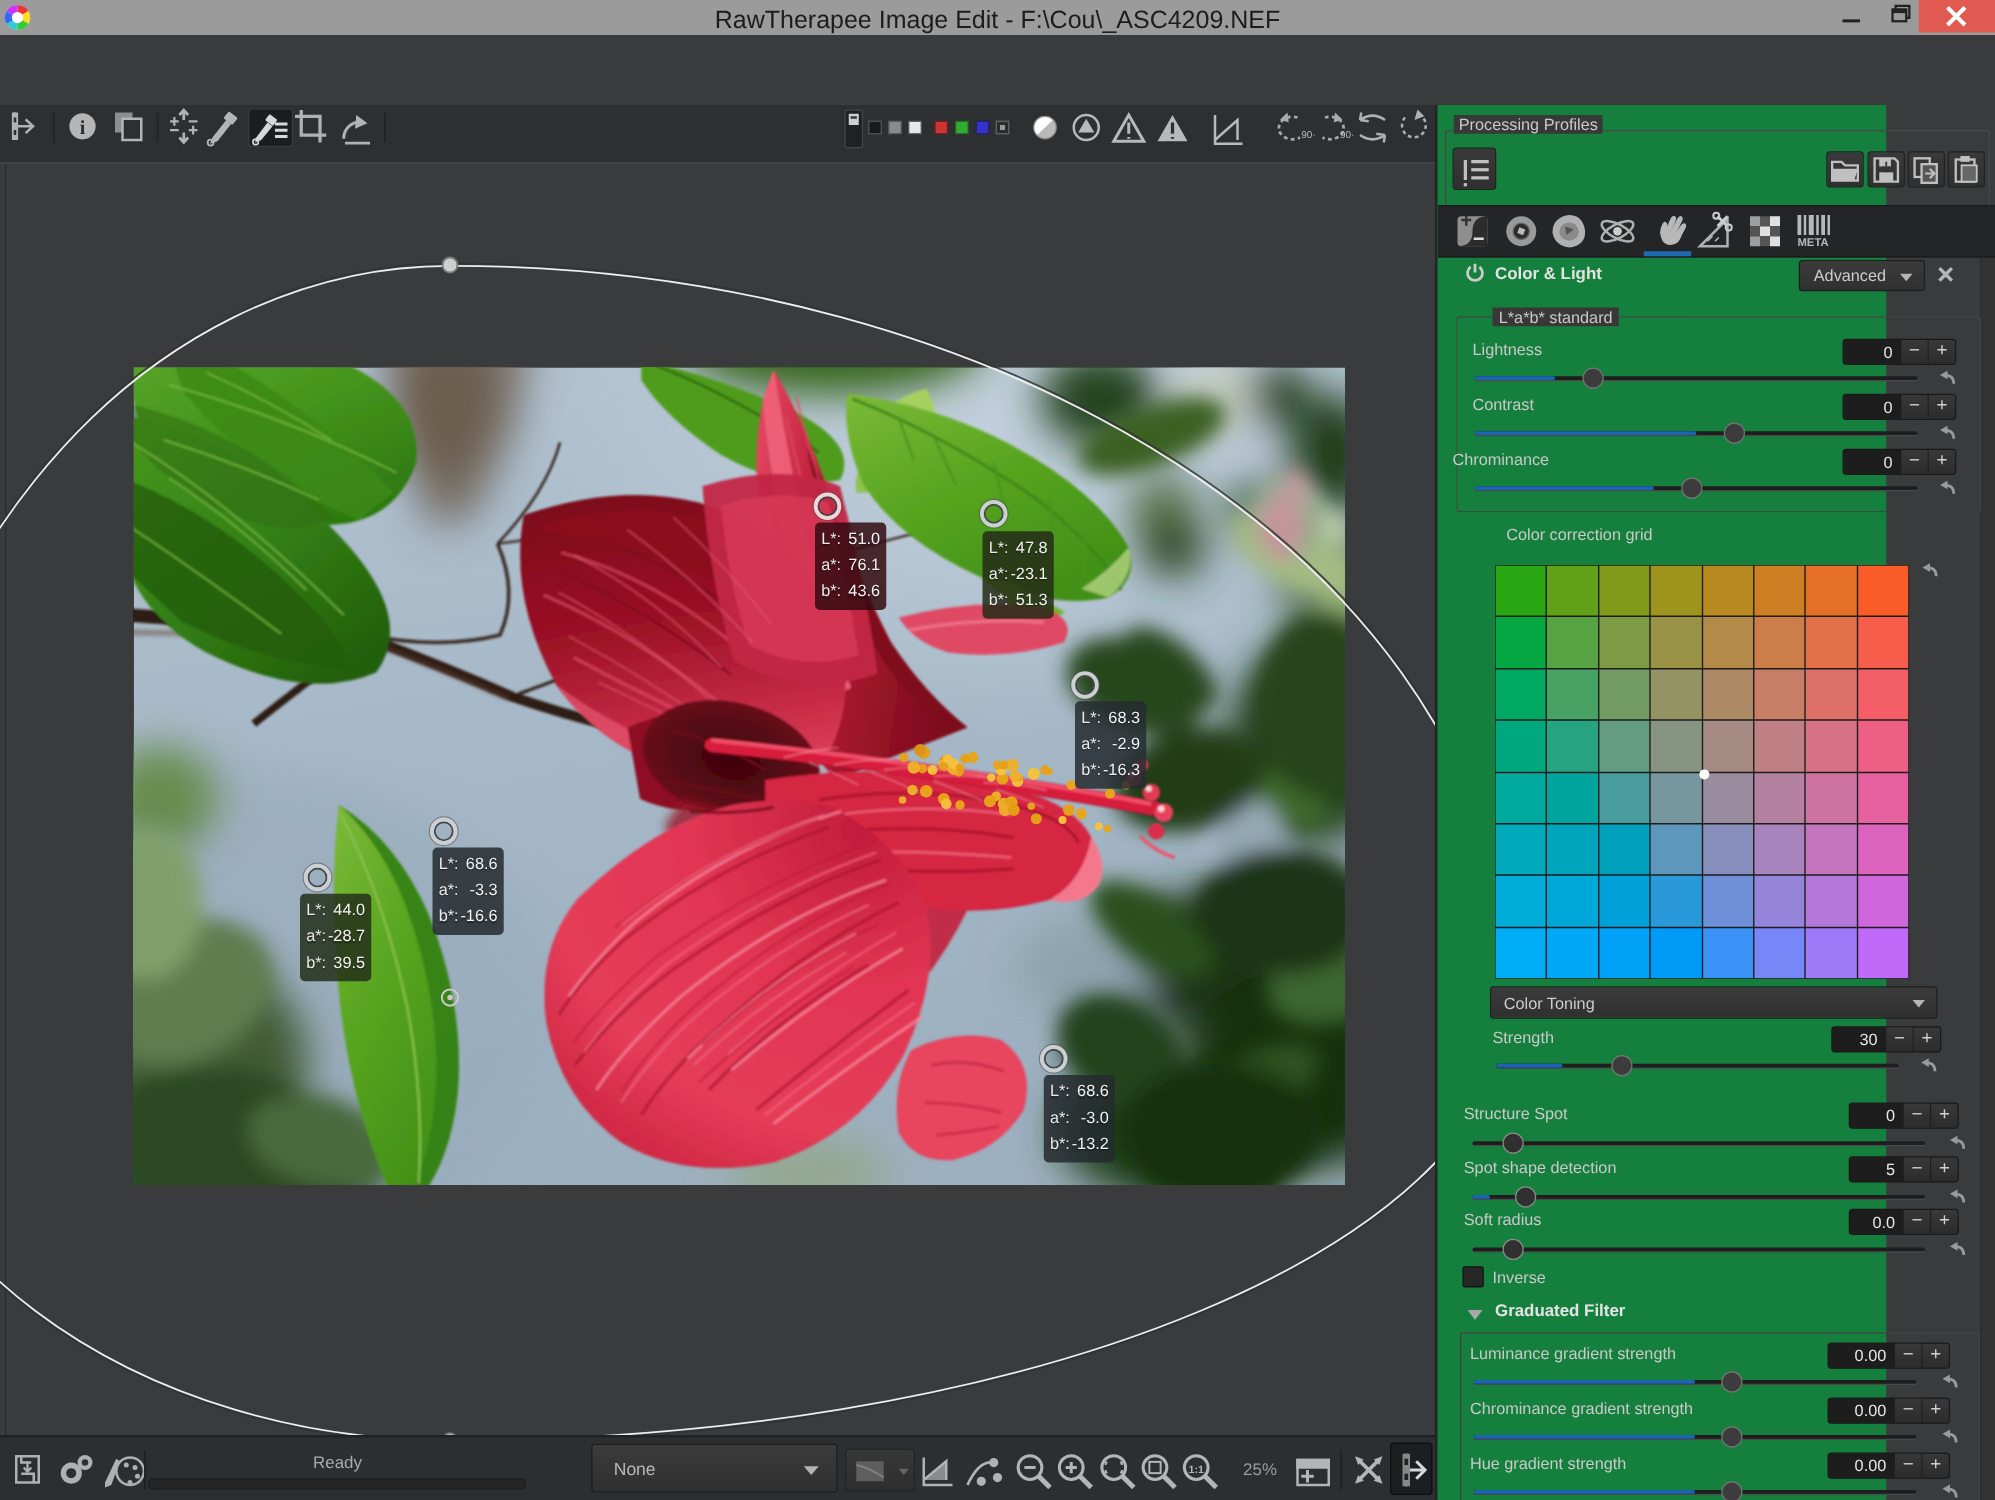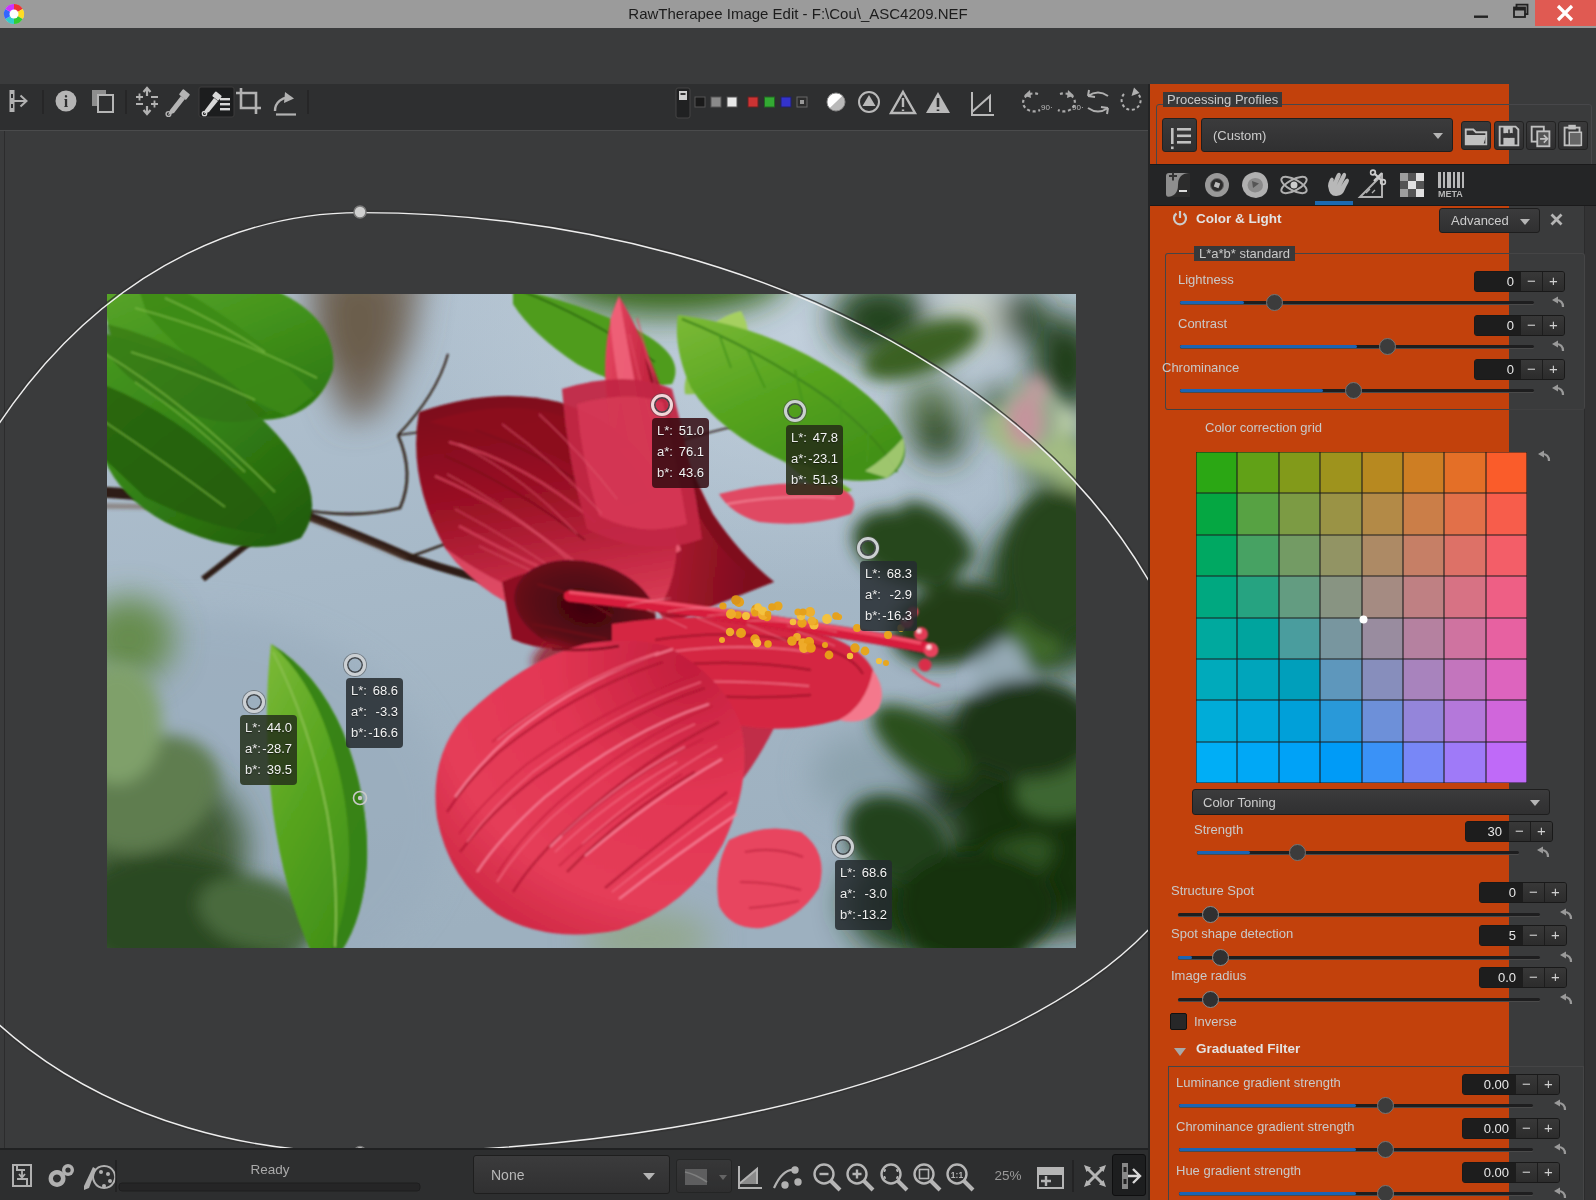--- a/index.html
+++ b/index.html
@@ -2,34 +2,34 @@
 <html><head>
 <meta charset="utf-8">
 <style>
   * { margin:0; padding:0; box-sizing:border-box; }
   html,body { width:1596px; height:1200px; overflow:hidden; background:#3a3b3c;
     font-family:"Liberation Sans", sans-serif; }
   .abs { position:absolute; }
   #app { position:relative; width:1596px; height:1200px; }
   
   #titlebar { position:absolute; left:0; top:0; width:1596px; height:28px; background:#9b9b9b; }
-  #title-text { position:absolute; left:0; right:0; top:5px; text-align:center; font-size:15px; color:#1c1c1c; }
+  #title-text { position:absolute; left:0; right:0; top:5px; text-align:center; font-size:20px; color:#1c1c1c; }
   #btn-close { position:absolute; right:0; top:0; width:61px; height:26px; background:#e05a52; }
   
   #tabstrip { position:absolute; left:0; top:28px; width:1596px; height:56px; background:#2d2d2e; }
   #toolbar { position:absolute; left:0; top:84px; width:1148px; height:46px; background:#2e2f30; }
   #tab-underline { position:absolute; left:3px; top:40px; width:168px; height:3px; background:#1d6ab2; }
   .tabtxt { position:absolute; left:44px; top:21px; font-size:12.5px; font-weight:bold; color:#e8e8e8; letter-spacing:.2px; }
   
   #canvas { position:absolute; left:0; top:130px; width:1148px; height:1018px; background:#3a3b3c; border-top:1px solid #4a4b4c; }
   #photo { position:absolute; left:107px; top:163px; width:969px; height:654px; }
   
   #statusbar { position:absolute; left:0; top:1148px; width:1148px; height:52px; background:#2d2e2f; border-top:2px solid #202122; }
   
-  #rpanel { position:absolute; left:1148px; top:84px; width:361px; height:1116px; background:#c2410c; border-left:2px solid #232425; }
+  #rpanel { position:absolute; left:1148px; top:84px; width:361px; height:1116px; background:#15803d; border-left:2px solid #232425; }
   .lbl { position:absolute; font-size:13px; color:#c9c9c9; white-space:nowrap; }
   .lblw { position:absolute; font-size:13px; color:#e3e3e3; font-weight:bold; white-space:nowrap; }
   
   .spin { position:absolute; height:21px; border:1px solid #191919; border-radius:3px; background:#2e2e2e; display:flex; }
   .spin .val { background:#1d1d1d; color:#e8e8e8; font-size:13px; text-align:right; padding:2px 6px 0 0; border-radius:2px 0 0 2px; }
   .spin .bm, .spin .bp { width:22px; color:#d0d0d0; text-align:center; font-size:15px; line-height:18px; background:linear-gradient(#383838,#2c2c2c); border-left:1px solid #1d1d1d; }
   .spin .bp { border-radius:0 2px 2px 0; }
   
   .slider { position:absolute; height:17px; }
   .slider .tr { position:absolute; left:0; right:0; top:7px; height:3px; background:#1e1e1f; border-radius:2px; box-shadow:0 1px 0 #4a4a4a; }
@@ -697,24 +697,20 @@
   <div class="lbl" style="left:13px;top:8px;background:#383839;padding:0 4px">Processing Profiles</div>
   <div class="ibtn" style="left:12px;top:34px;width:35px;height:34px"><svg width="35" height="34" viewBox="0 0 35 34">
           <g fill="#c0c0c0">
             <rect x="14" y="9" width="14" height="2.6"></rect>
             <rect x="14" y="15.5" width="14" height="2.6"></rect>
             <rect x="14" y="22" width="14" height="2.6"></rect>
             <rect x="8" y="9" width="2.6" height="16"></rect>
             <rect x="8" y="27.5" width="2.6" height="2.6"></rect>
           </g>
         </svg></div>
-  <div class="combo" style="left:51px;top:34px;width:252px;height:34px">
-        <span style="position:absolute;left:11px;top:9px">(Custom)</span>
-        <div class="ar"></div>
-      </div>
   <div class="ibtn" style="left:311px;top:37px;width:30px;height:29px"><svg width="28" height="28" viewBox="0 0 30 30">
           <path d="M4 8 h8 l3 3 h11 v13 h-22 Z" fill="none" stroke="#c0c0c0" stroke-width="2"></path>
           <path d="M4 14 h22 l-3 10 h-19 Z" fill="#c0c0c0"></path>
         </svg></div>
   <div class="ibtn" style="left:344px;top:37px;width:30px;height:29px"><svg width="28" height="28" viewBox="0 0 30 30">
           <path d="M5 5 h17 l3 3 v17 h-20 Z" fill="none" stroke="#c0c0c0" stroke-width="2"></path>
           <rect x="9" y="17" width="12" height="8" fill="#c0c0c0"></rect>
           <rect x="9" y="5" width="10" height="7" fill="#c0c0c0"></rect>
           <path d="M15 8 v7 M12 12 l3 4 3-4" stroke="#333" stroke-width="1.6" fill="none"></path>
         </svg></div>
@@ -965,21 +961,21 @@
       </div>
   <div class="slider" style="left:28px;top:865px;width:362px">
         <div class="tr"></div>
         <div class="fill" style="width:14px"></div>
         <div class="th" style="left:33.5px;background:#303031;border-color:#8a8a8a;"></div>
       </div>
   <svg class="reset" style="left:408px;top:867px" viewBox="0 0 16 14">
         <path d="M13 11 Q 13 4 6 4" fill="none" stroke="#9a9a9a" stroke-width="2.2"></path>
         <path d="M8 0.5 L2 4 L8 7.5 Z" fill="#9a9a9a"></path>
       </svg>
-  <div class="lbl" style="left:21px;top:884px">Image radius</div>
+  <div class="lbl" style="left:21px;top:884px">Soft radius</div>
   <div class="spin" style="left:329px;top:883px">
         <div class="val" style="width:42px">0.0</div>
         <div class="bm">−</div>
         <div class="bp">+</div>
       </div>
   <div class="slider" style="left:28px;top:907px;width:362px">
         <div class="tr"></div>
         <div class="th" style="left:23.5px;background:#303031;border-color:#8a8a8a;"></div>
       </div>
   <svg class="reset" style="left:408px;top:909px" viewBox="0 0 16 14">

